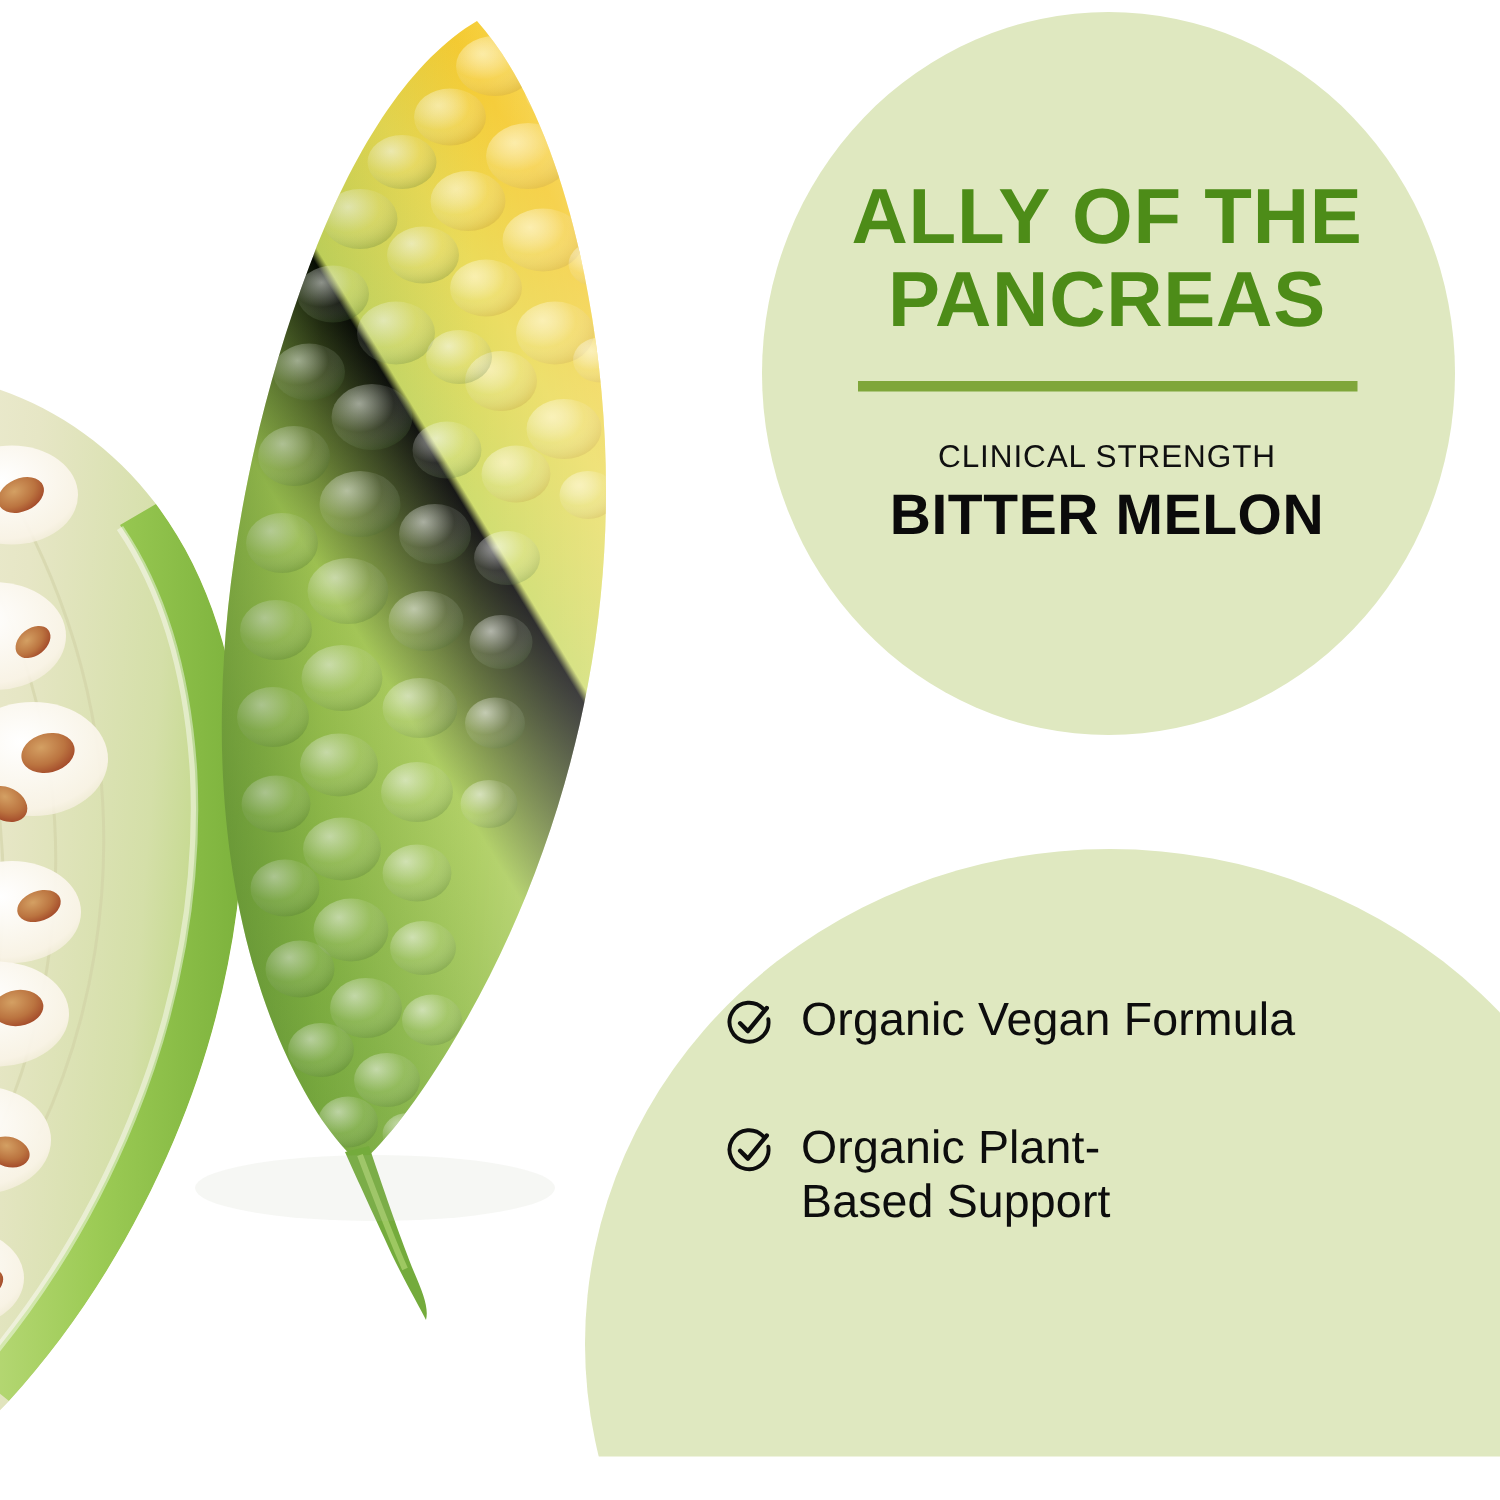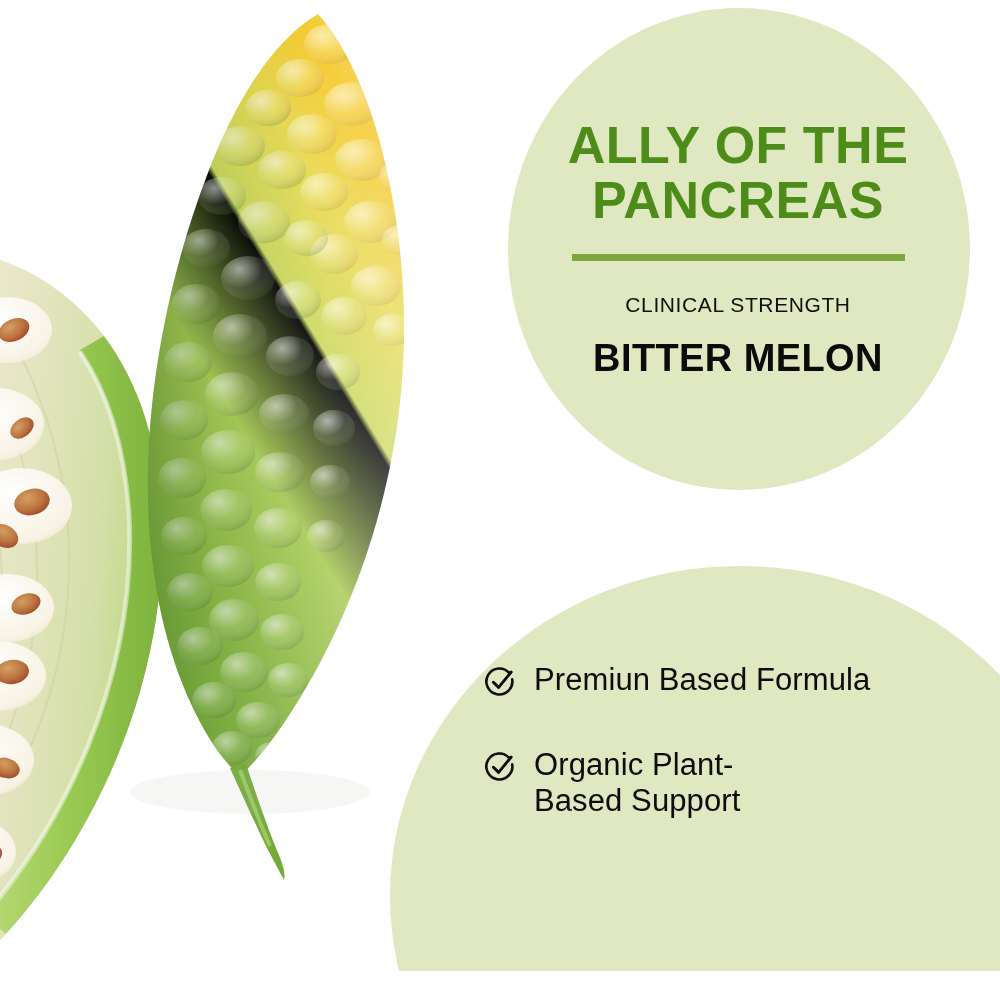--- a/index.html
+++ b/index.html
@@ -37,21 +37,21 @@
     width:333px; height:7px; background:#7fa63a;
     margin:26px auto 0 auto;
   }
   #sub-block { margin-top:32px; text-align:center; }
   #subtitle-1 {
     color:#101010; font-size:21px; font-weight:normal;
     letter-spacing:0.6px; line-height:1.15;
   }
   #subtitle-2 {
     color:#0b0b0b; font-size:38px; font-weight:bold;
-    letter-spacing:0.4px; line-height:1.15; margin-top:20px;
+    letter-spacing:0.4px; line-height:1.15; margin-top:6px;
   }
 
   
   #benefits {
     position:absolute; left:484px; top:662px; width:470px;
   }
   .benefit {
     display:flex; align-items:flex-start; gap:18px;
     margin-bottom:48px;
   }
@@ -267,21 +267,21 @@
   <div id="benefits">
 
 
     <div class="benefit">
       <span class="check-icon">
         <svg viewBox="0 0 32 32" xmlns="http://www.w3.org/2000/svg">
           <path d="M 25.4 7.2 A 13 13 0 1 0 28.2 13.4" fill="none" stroke="#0d0d0d" stroke-width="2.6" stroke-linecap="round"></path>
           <path d="M 9.4 16.2 L 14.6 21.4 L 27.2 6.0" fill="none" stroke="#0d0d0d" stroke-width="2.9" stroke-linecap="round" stroke-linejoin="round"></path>
         </svg>
       </span>
-      <span class="benefit-text">Premiun Based Formula</span>
+      <span class="benefit-text">Organic Vegan Formula</span>
     </div>
 
     <div class="benefit">
       <span class="check-icon">
         <svg viewBox="0 0 32 32" xmlns="http://www.w3.org/2000/svg">
           <path d="M 25.4 7.2 A 13 13 0 1 0 28.2 13.4" fill="none" stroke="#0d0d0d" stroke-width="2.6" stroke-linecap="round"></path>
           <path d="M 9.4 16.2 L 14.6 21.4 L 27.2 6.0" fill="none" stroke="#0d0d0d" stroke-width="2.9" stroke-linecap="round" stroke-linejoin="round"></path>
         </svg>
       </span>
       <span class="benefit-text">Organic Plant-

